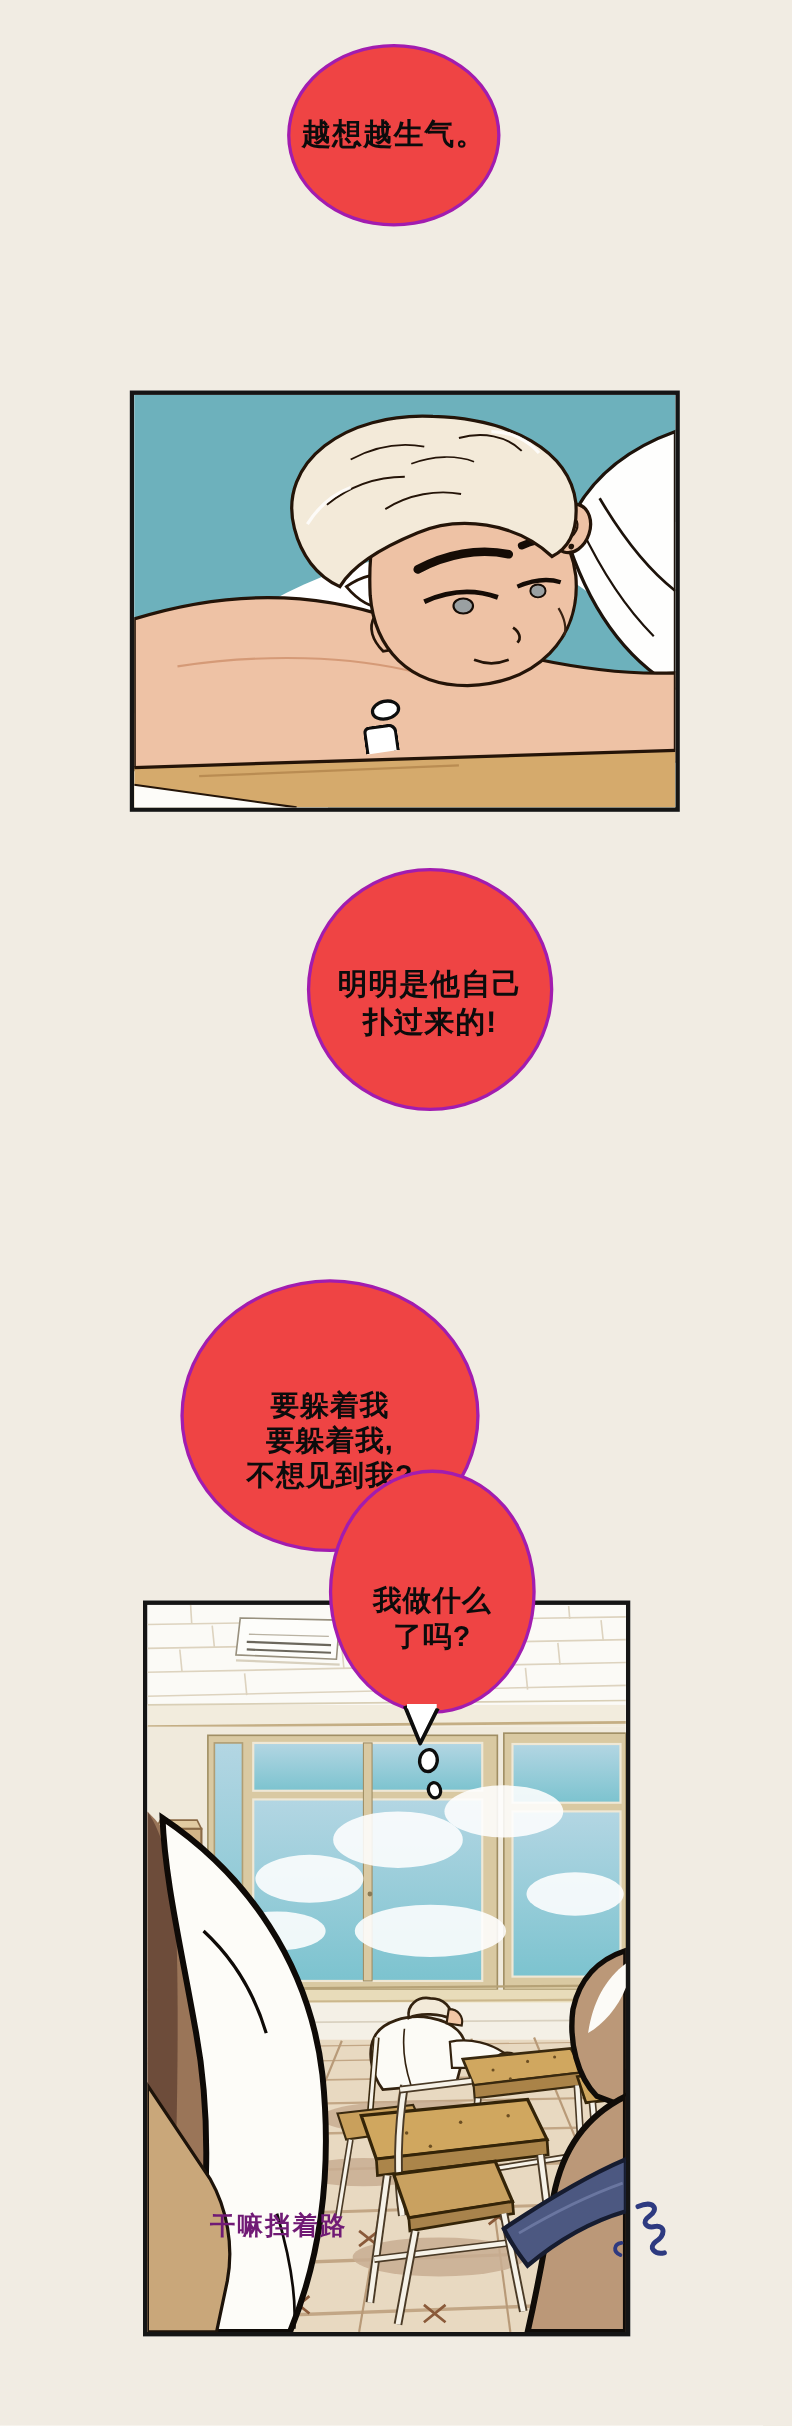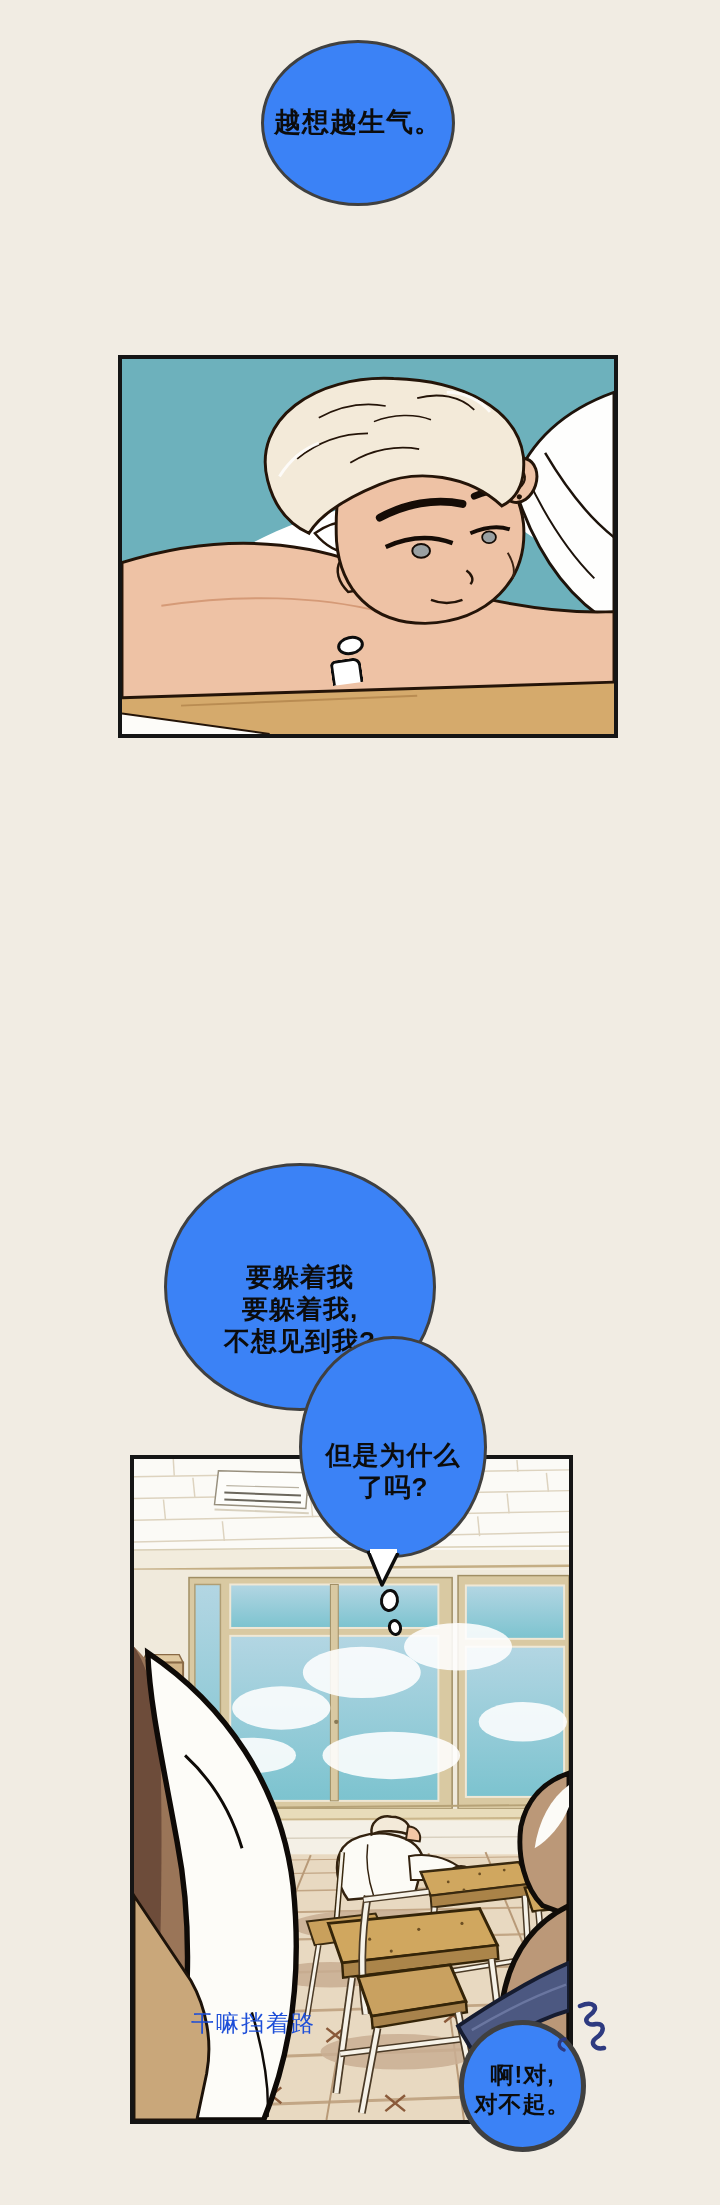--- a/index.html
+++ b/index.html
@@ -7,21 +7,21 @@
   #page{
     position:relative;width:720px;height:2205px;overflow:hidden;
     background:#f1ece3;
   }
   .panel{
     position:absolute;border:4px solid #151515;box-sizing:border-box;
     background:#fff;z-index:1;
   }
   .panel svg{display:block;width:100%;height:100%;}
   .bubble{
-    position:absolute;background:#3b82f6;border:3px solid #404040;
+    position:absolute;background:#ef4444;border:3px solid #a21caf;
     border-radius:50%;display:flex;flex-direction:column;align-items:center;
     justify-content:center;text-align:center;color:#0c0c0c;font-weight:bold;
     box-sizing:border-box;line-height:1.24;letter-spacing:1px;
   }
   .bubble span{display:block;white-space:nowrap;}
   .dot{
     position:absolute;background:#fff;border:3px solid #0d0d0d;border-radius:50%;
     box-sizing:border-box;z-index:3;
   }
   .nub{
@@ -29,22 +29,22 @@
     border-radius:6px 8px 0 0;box-sizing:border-box;z-index:3;
   }
   #bubble-top    {left:261px;top:40px;width:194px;height:166px;font-size:27px;z-index:2;}
   #bubble-is-me  {left:224px;top:667px;width:159px;height:162px;font-size:26px;z-index:2;}
   #bubble-threw  {left:279px;top:789px;width:224px;height:221px;font-size:27px;z-index:3;padding-top:26px;}
   #bubble-why    {left:164px;top:1163px;width:272px;height:248px;font-size:26px;z-index:2;padding-top:44px;}
   #bubble-did    {left:299px;top:1336px;width:188px;height:222px;font-size:26px;z-index:3;padding-top:48px;}
   #bubble-move   {left:122px;top:1823px;width:170px;height:170px;font-size:26px;z-index:3;padding-top:14px;}
   #bubble-sorry  {left:459px;top:2020px;width:127px;height:132px;font-size:23px;z-index:4;border-width:5px;padding-top:8px;}
   #caption-mutter{
-    position:absolute;left:191px;top:2008px;z-index:3;color:#1d4ed8;
-    font-size:23px;font-weight:normal;letter-spacing:2px;white-space:nowrap;
+    position:absolute;left:191px;top:2008px;z-index:3;color:#701a75;
+    font-size:23px;font-weight:bold;letter-spacing:2px;white-space:nowrap;
   }
   #dot-a{left:337px;top:636px;width:27px;height:19px;transform:rotate(-12deg);}
   #nub-1{left:331px;top:659px;width:31px;height:25px;transform:rotate(-8deg);}
   #dot-b{left:380px;top:1589px;width:19px;height:23px;transform:rotate(8deg);}
   #dot-c{left:388px;top:1619px;width:14px;height:17px;transform:rotate(-14deg);}
   #panel-bedroom  {left:118px;top:355px;width:500px;height:383px;}
   #panel-classroom{left:130px;top:1455px;width:443px;height:669px;}
   #tail-did{position:absolute;left:365px;top:1549px;z-index:4;}
   #squiggle{position:absolute;left:550px;top:1998px;z-index:5;}
 </style>
@@ -119,29 +119,33 @@
         <path d="M60 354 L300 344" stroke="#b98c52" stroke-width="2" fill="none"></path>
         <path d="M0 362 L150 383 L0 383 Z" fill="#fdfcf9"></path>
         <path d="M0 362 L150 383" stroke="#241408" stroke-width="2" fill="none"></path>
       </g>
     </svg>
   </div>
 
   <div class="dot" id="dot-a"></div>
   <div class="nub" id="nub-1"></div>
 
+  <div class="bubble" id="bubble-threw">
+    <span>明明是他自己</span>
+    <span>扑过来的!</span>
+  </div>
 
   <div class="bubble" id="bubble-why">
     <span>要躲着我</span>
     <span>要躲着我,</span>
     <span>不想见到我?</span>
   </div>
 
   <div class="bubble" id="bubble-did">
-    <span>但是为什么</span>
+    <span>我做什么</span>
     <span>了吗?</span>
   </div>
   <svg id="tail-did" width="36" height="40" viewBox="0 0 36 40">
     <path d="M3 2 L17 36 L33 4" fill="#ffffff" stroke="#0d0d0d" stroke-width="3.5" stroke-linejoin="round"></path>
     <rect x="5" y="0" width="27" height="4" fill="#ffffff"></rect>
   </svg>
 
   <div class="panel" id="panel-classroom">
     <svg viewBox="0 0 443 669" preserveAspectRatio="none">
       <defs>
@@ -348,24 +352,20 @@
       </g>
     </svg>
   </div>
 
   <div class="dot" id="dot-b"></div>
   <div class="dot" id="dot-c"></div>
 
 
   <div id="caption-mutter">干嘛挡着路</div>
 
-  <div class="bubble" id="bubble-sorry">
-    <span>啊!对,</span>
-    <span>对不起。</span>
-  </div>
 
   <svg id="squiggle" width="60" height="72" viewBox="0 0 60 72">
     <g fill="none" stroke-linecap="round" stroke="#2e3a80">
       <path d="M30 8 C44 2 50 10 40 17 C33 22 37 28 46 26 C55 25 55 34 46 40 C39 45 45 52 54 50" stroke-width="4.5"></path>
       <path d="M14 52 C7 49 8 42 15 41" stroke-width="3.5"></path>
     </g>
   </svg>
 
 </div>
 

